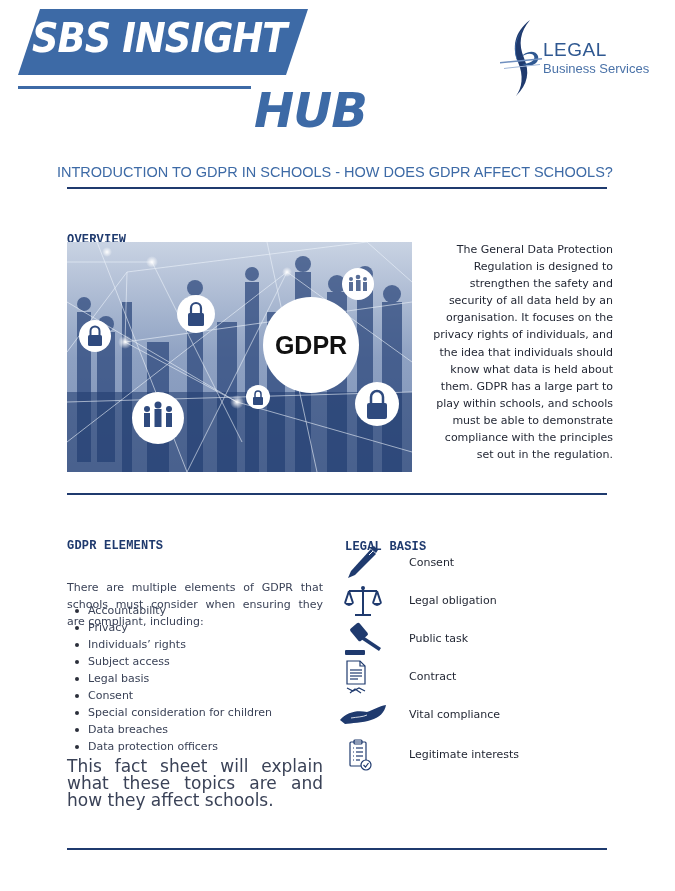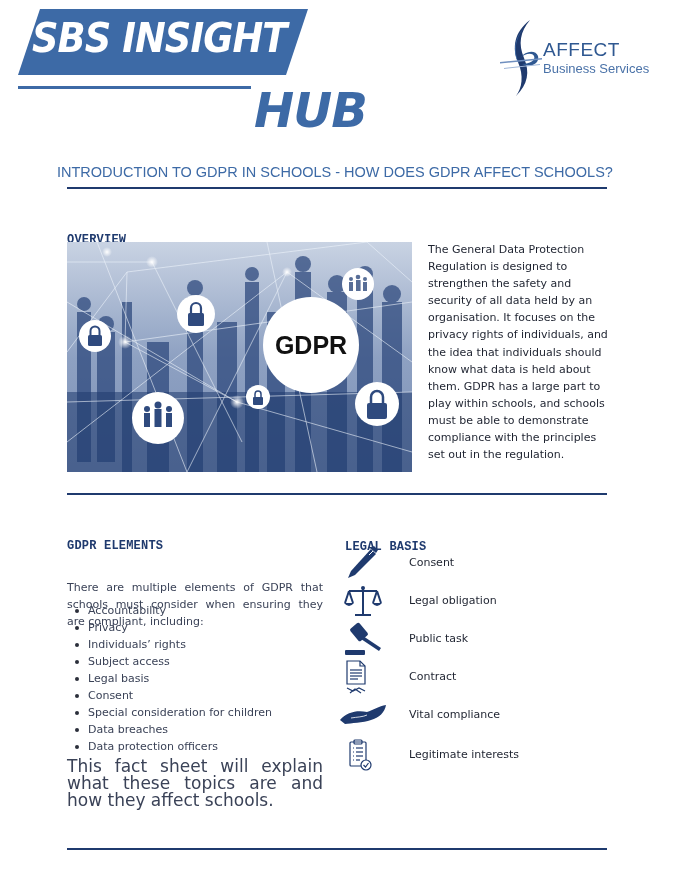--- a/index.html
+++ b/index.html
@@ -29,21 +29,21 @@
 
   .divider { position: absolute; left: 67px; width: 540px; height: 2px; background: #1f3a6e; }
 
   .section-heading { position: absolute; font-family: Liberation Mono, monospace; font-weight: bold;
                      font-size: 12px; color: #1f3a6e; letter-spacing: 0.2px; margin-top: 24px; }
 
   
   .hero { position: absolute; left: 67px; top: 242px; width: 345px; height: 230px; overflow: hidden; }
 
   .overview-text { position: absolute; left: 428px; top: 241px; width: 185px;
-                   font-family: "DejaVu Sans", sans-serif; font-size: 11px; line-height: 17.1px; color: #1e2330; }
+                   font-family: "DejaVu Sans", sans-serif; font-size: 11px; line-height: 17.1px; color: #1e2330; text-align: right; }
 
   .elements-intro { position: absolute; left: 67px; top: 551px; width: 256px;
                     font-family: "DejaVu Sans", sans-serif; font-size: 11px; line-height: 17px;
                     color: #3a4257; text-align: justify; margin-top: 28px; }
   .elements-list { position: absolute; left: 67px; top: 602px; margin: 0; padding: 0; list-style: none;
                    font-family: "DejaVu Sans", sans-serif; font-size: 11px; line-height: 17px; color: #3a4257; }
   .elements-list li { position: relative; padding-left: 21px; }
   .elements-list li .bullet { position: absolute; left: 8px; top: 7px; width: 4px; height: 4px; border-radius: 50%; background: #2b2f3a; }
 
   .outro { position: absolute; left: 67px; top: 758px; width: 256px;
@@ -67,21 +67,21 @@
 <div class="hub">HUB</div>
 
 <div class="logo">
   <svg class="logo-mark" width="45" height="80" viewBox="0 0 45 80">
     <path d="M30,2 C14,14 12,30 18,44 C24,58 22,70 16,78 C28,66 30,54 24,40 C18,26 20,14 30,2 Z" fill="#1f3a6e"></path>
     <path d="M24,10 C14,22 14,34 19,46 C13,36 13,22 24,10 Z" fill="#3d6aa6"></path>
     <path d="M20,40 C26,32 36,32 38,38 C40,46 30,50 22,46 C30,46 36,42 34,38 C32,34 24,36 20,40 Z" fill="#2f5891"></path>
     <path d="M0,44 L42,40 L42,41.5 L0,45.5 Z" fill="#6f8fbf"></path>
     <path d="M4,50 L40,46 L40,47 L4,51 Z" fill="#9fb6d8"></path>
   </svg>
-  <div class="logo-name">AFFECT</div>
+  <div class="logo-name">LEGAL</div>
   <div class="logo-sub">Business Services</div>
 </div>
 
 <div class="page-title">INTRODUCTION TO GDPR IN SCHOOLS - HOW DOES GDPR AFFECT SCHOOLS?</div>
 
 <div class="divider" style="top:187px;"></div>
 
 <div class="section-heading" style="left:67px; top:209px;">OVERVIEW</div>
 
 <div class="hero">

